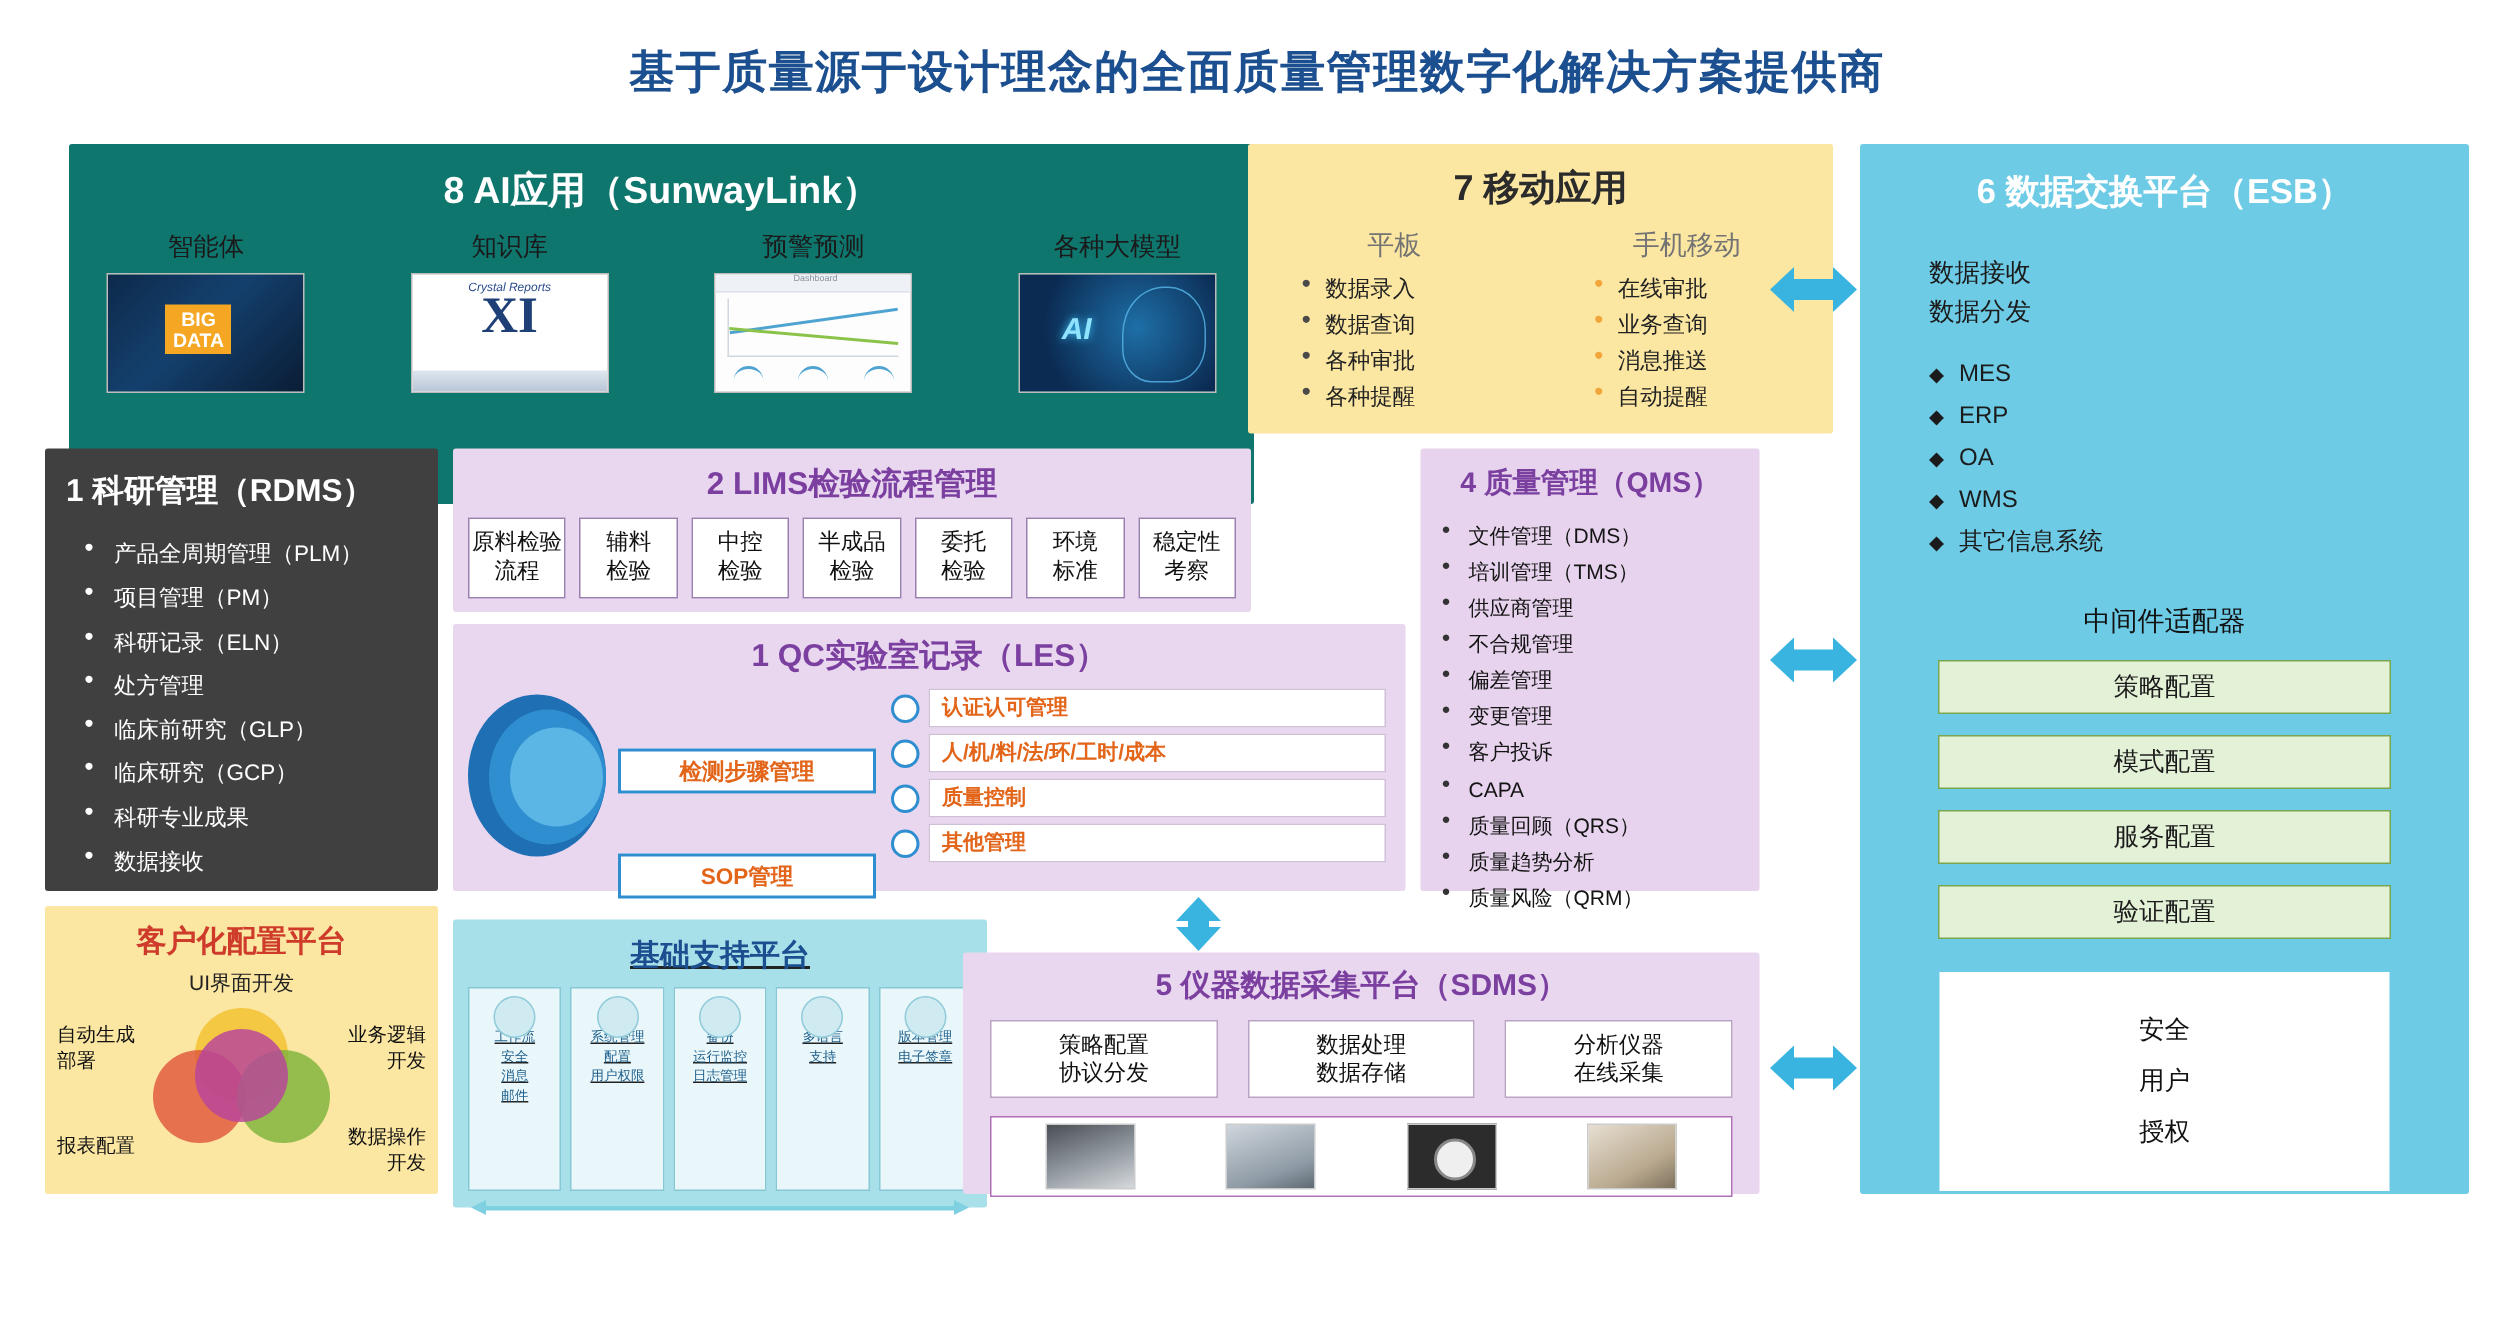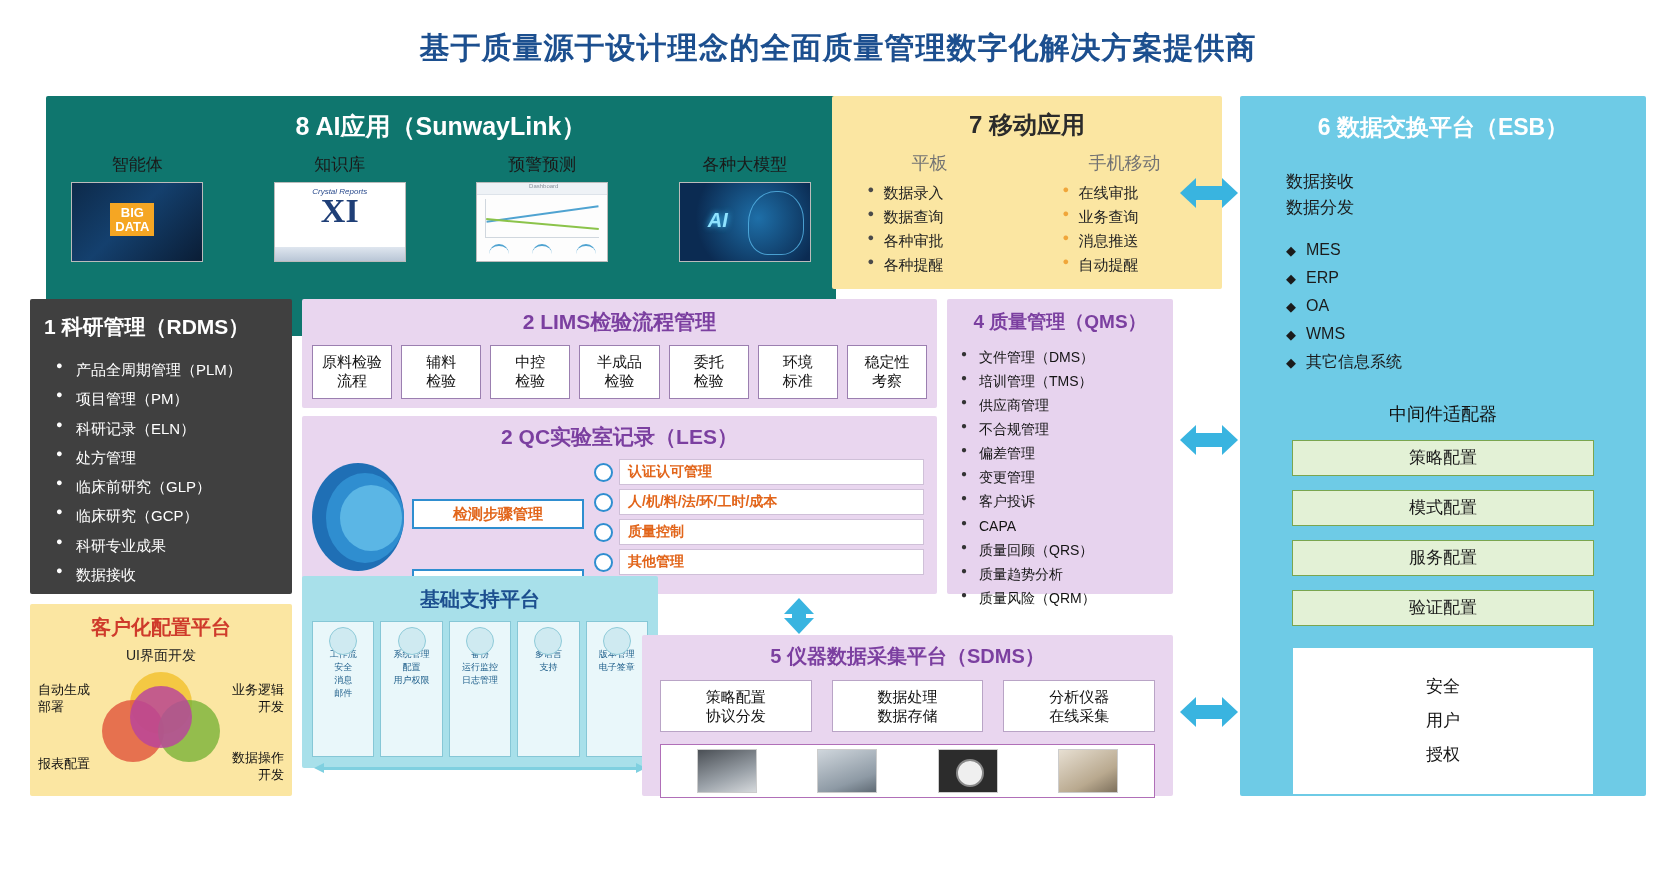--- a/index.html
+++ b/index.html
@@ -93,21 +93,21 @@
   }
 
   
   #rdms-panel { top: 299px; left: 30px; width: 262px; height: 295px; background: #404040; }
   #rdms-panel .panel-title { color: #ffffff; font-size: 21px; text-align: left; margin: 14px 0 0 14px; }
   #rdms-panel ul { list-style: none; margin: 14px 0 0 0; padding: 0 0 0 26px; }
   #rdms-panel li { color: #ffffff; font-size: 15px; line-height: 1.95; position: relative; padding-left: 20px; }
   #rdms-panel li::before { content:"●"; position:absolute; left:0; top:0; font-size: 11px; color:#ffffff; }
 
   
-  #lims-panel { top: 299px; left: 302px; width: 635px; height: 109px; background: #e9d6ef; }
+  #lims-panel { top: 299px; left: 302px; width: 532px; height: 109px; background: #e9d6ef; }
   #lims-panel .panel-title { color: #7b3fa0; font-size: 21px; margin-top: 9px; }
   .lims-cells { display: flex; gap: 9px; padding: 9px 10px 0; }
   .lims-cell {
     flex: 1; height: 52px; background: #ffffff; border: 1px solid #9b7fb0;
     display: flex; align-items: center; justify-content: center; text-align: center;
     font-size: 15px; line-height: 1.25; color: #111;
   }
 
   
   #les-panel { top: 416px; left: 302px; width: 635px; height: 178px; background: #e9d6ef; }
@@ -152,21 +152,21 @@
   .venn .v2 { left: 0; top: 28px; background: #e0573d; }
   .venn .v3 { left: 56px; top: 28px; background: #7db33b; }
   .venn .v4 { left: 28px; top: 14px; background: #b8449c; }
   .cust-lbl { position:absolute; font-size: 13px; line-height: 1.3; color: #111; }
   #cust-l1 { left: 8px; top: 78px; }
   #cust-l2 { left: 186px; top: 78px; text-align: right; width: 68px; }
   #cust-l3 { left: 8px; top: 152px; }
   #cust-l4 { left: 176px; top: 146px; text-align: right; width: 78px; }
 
   
-  #base-panel { top: 576px; left: 302px; width: 356px; height: 192px; background: #a8e0ea; }
+  #base-panel { top: 613px; left: 302px; width: 356px; height: 192px; background: #a8e0ea; text-decoration: underline; }
   #base-panel .panel-title { color: #1c4f8f; font-size: 20px; margin-top: 10px; }
   .base-cols { display: flex; gap: 6px; padding: 8px 10px 0; }
   .base-col {
     flex: 1; height: 108px; background: #e9f7fa; border: 1px solid #86c7d6;
     position: relative; padding-top: 26px;
     font-size: 9px; line-height: 1.45; color: #1f5f8b; text-align: center;
   }
   .base-col .circ {
     position: absolute; top: 5px; left: 50%; transform: translateX(-50%);
     width: 26px; height: 26px; border-radius: 50%; background: #cfeaf1; border: 1px solid #8fcbd9;
@@ -332,21 +332,21 @@
     <div class="lims-cell">辅料<br>检验</div>
     <div class="lims-cell">中控<br>检验</div>
     <div class="lims-cell">半成品<br>检验</div>
     <div class="lims-cell">委托<br>检验</div>
     <div class="lims-cell">环境<br>标准</div>
     <div class="lims-cell">稳定性<br>考察</div>
   </div>
 </div>
 
 <div class="abs panel" id="les-panel">
-  <div class="panel-title">2 QC实验室记录（LES）</div>
+  <div class="panel-title">1 QC实验室记录（LES）</div>
   <div class="les-body">
     <div class="les-cyl">
       <div class="c1"></div>
       <div class="c2"></div>
       <div class="c3"></div>
     </div>
     <div class="les-left">
       <div class="b">检测步骤管理</div>
       <div class="b">SOP管理</div>
       <div class="b">检验记录管理</div>

